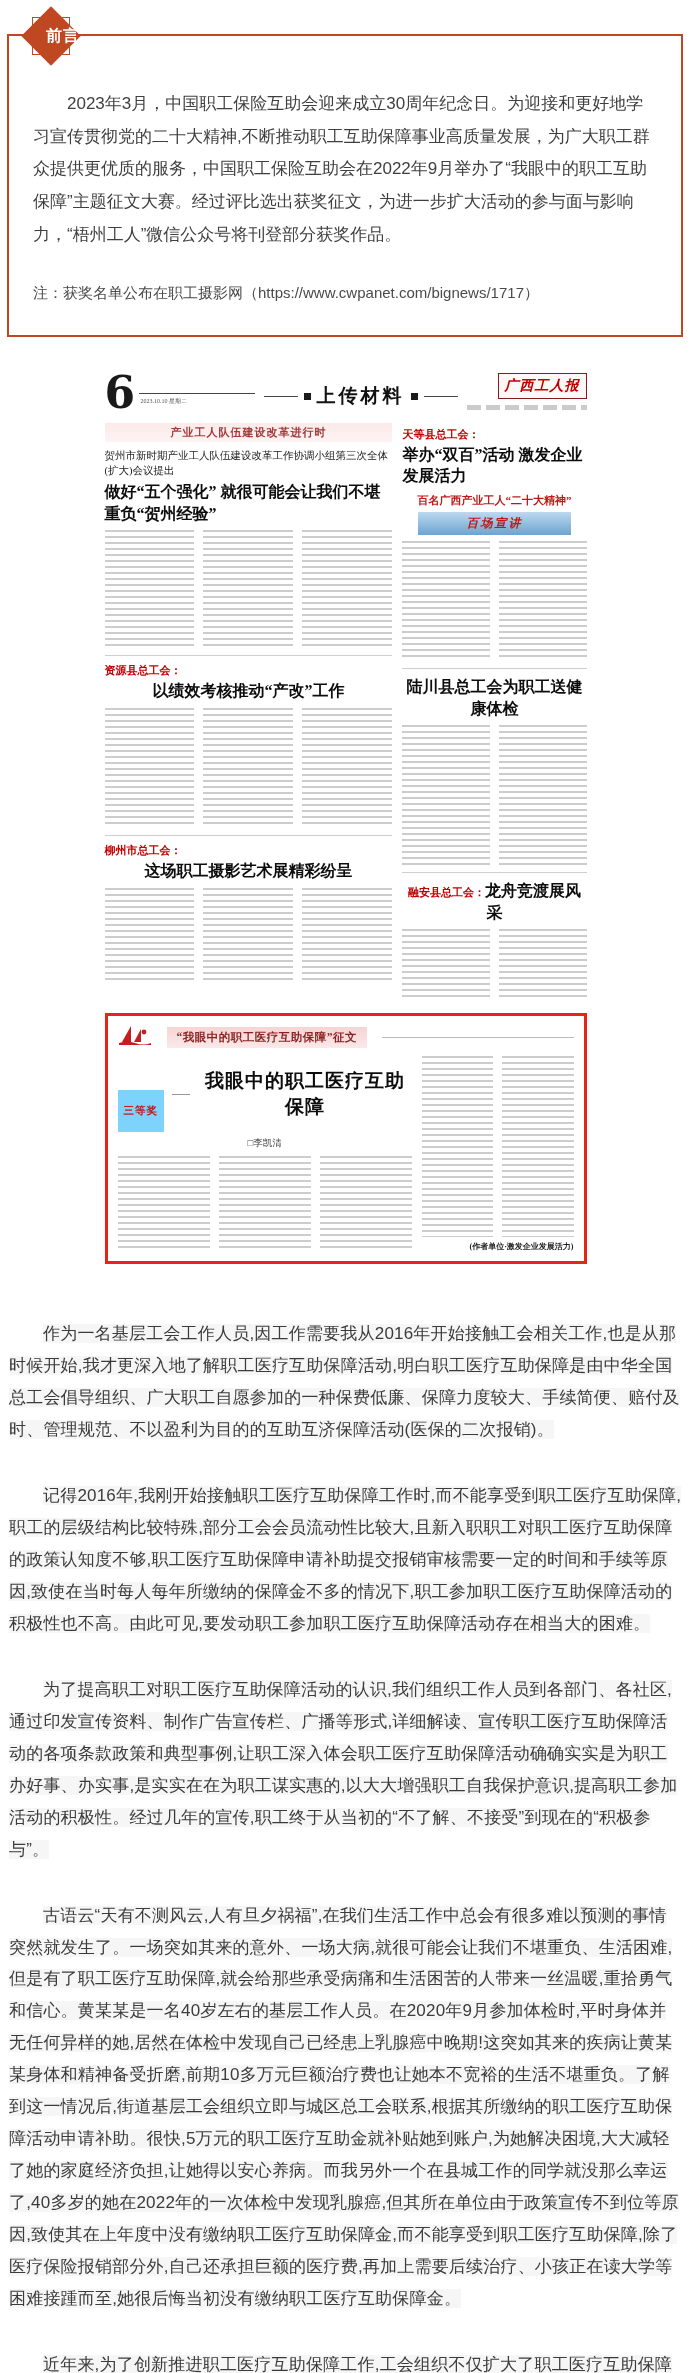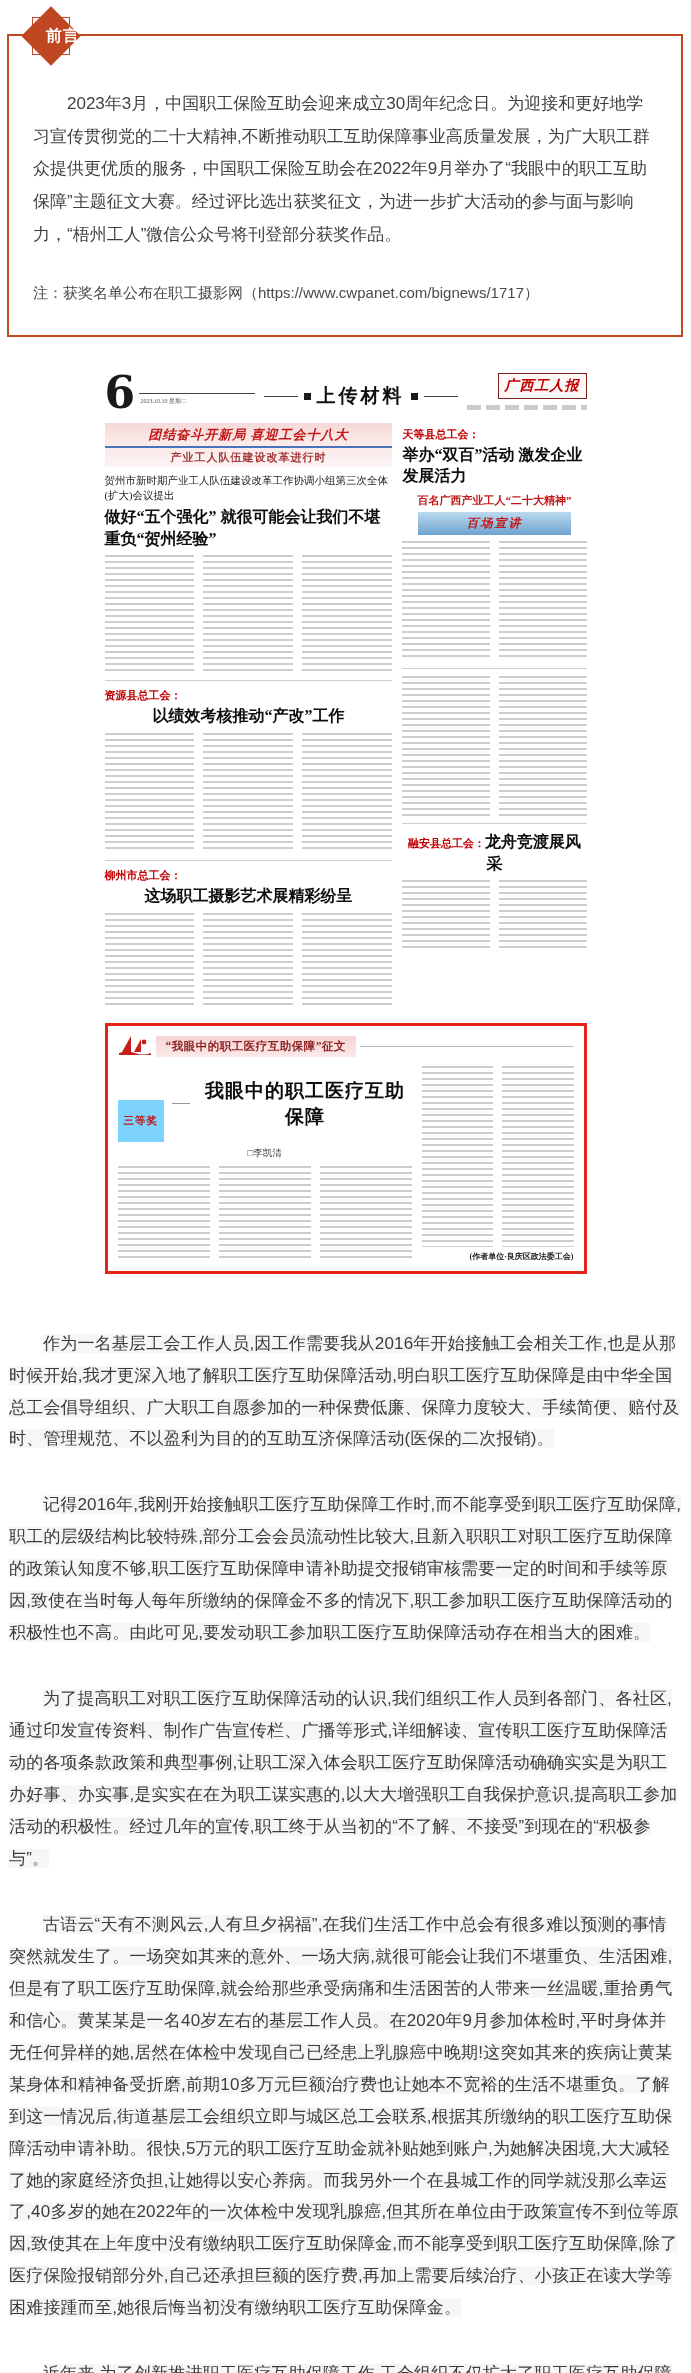--- a/index.html
+++ b/index.html
@@ -104,21 +104,21 @@
     flex:1;
     background-image:repeating-linear-gradient(to bottom,#9a9a9a 0 2px,transparent 2px 6px);
     opacity:.5;
   }
   .np-divider { border-top:1px solid #cfcfcf; margin:7px 0; }
 
   
   .featured {
     border:3px solid #e8231a; margin-top:8px; padding:8px 10px 9px; position:relative; background:#fff;
   }
-  .featured-top { display:flex; align-items:center; gap:4px; margin-bottom:6px; }
+  .featured-top { display:flex; align-items:center; gap:15px; margin-bottom:6px; }
   .featured-logo { flex:0 0 auto; }
   .featured-banner {
     background:linear-gradient(#f6d4d4,#fbe9e9);
     color:#8c1f1f; font-size:11.5px; font-weight:bold; padding:3px 10px; letter-spacing:.5px;
   }
   .featured-topline { flex:1; border-top:1px solid #bbb; }
   .featured-grid { display:flex; gap:10px; }
   .featured-left { width:66%; }
   .featured-right { width:34%; display:flex; flex-direction:column; }
   .featured-headrow { display:flex; align-items:center; gap:8px; }
@@ -175,21 +175,20 @@
     </div>
     <div class="np-masthead-cell">
       <span class="np-masthead">广西工人报</span>
       <div class="np-credits"></div>
     </div>
   </div>
 
   <div class="np-main">
 
     <div class="np-left">
-      <div class="pink-banner">团结奋斗开新局  喜迎工会十八大</div>
       <div class="pink-banner-sub">产业工人队伍建设改革进行时</div>
       <div class="np-kicker">贺州市新时期产业工人队伍建设改革工作协调小组第三次全体(扩大)会议提出</div>
       <div class="np-headline">做好“五个强化”  就很可能会让我们不堪重负“贺州经验”</div>
       <div class="fcols" style="height:118px">
         <div class="fcol"></div>
         <div class="fcol"></div>
         <div class="fcol"></div>
       </div>
       <div class="np-divider"></div>
       <div class="np-kicker-red">资源县总工会：</div>
@@ -212,20 +211,21 @@
     <div class="np-right">
       <div class="np-kicker-red">天等县总工会：</div>
       <div class="np-headline">举办“双百”活动  激发企业发展活力</div>
       <div class="np-subhead-red">百名广西产业工人“二十大精神”</div>
       <div class="blue-banner">百场宣讲</div>
       <div class="fcols" style="height:120px">
         <div class="fcol"></div>
         <div class="fcol"></div>
       </div>
       <div class="np-divider"></div>
+      <div class="np-headline np-headline-center">陆川县总工会为职工送健康体检</div>
       <div class="fcols" style="height:140px">
         <div class="fcol"></div>
         <div class="fcol"></div>
       </div>
       <div class="np-divider"></div>
       <div class="np-headline np-headline-center"><span class="np-kicker-red" style="display:inline">融安县总工会：</span><span>龙舟竞渡展风采</span></div>
       <div class="fcols" style="height:70px">
         <div class="fcol"></div>
         <div class="fcol"></div>
       </div>
@@ -257,21 +257,21 @@
           <div class="fcol"></div>
           <div class="fcol"></div>
           <div class="fcol"></div>
         </div>
       </div>
       <div class="featured-right">
         <div class="featured-rcols">
           <div class="fcol"></div>
           <div class="fcol"></div>
         </div>
-        <div class="featured-endnote">(作者单位·良庆区政法委工会)</div>
+        <div class="featured-endnote">(作者单位·激发企业发展活力)</div>
       </div>
     </div>
   </div>
 </div>
 
 <div class="article">
   <p><span class="hl">作为一名基层工会工作人员,因工作需要我从2016年开始接触工会相关工作,也是从那时候开始,我才更深入地了解职工医疗互助保障活动,明白职工医疗互助保障是由中华全国总工会倡导组织、广大职工自愿参加的一种保费低廉、保障力度较大、手续简便、赔付及时、管理规范、不以盈利为目的的互助互济保障活动(医保的二次报销)。</span></p>
   <p><span class="hl">记得2016年,我刚开始接触职工医疗互助保障工作时,而不能享受到职工医疗互助保障,职工的层级结构比较特殊,部分工会会员流动性比较大,且新入职职工对职工医疗互助保障的政策认知度不够,职工医疗互助保障申请补助提交报销审核需要一定的时间和手续等原因,致使在当时每人每年所缴纳的保障金不多的情况下,职工参加职工医疗互助保障活动的积极性也不高。由此可见,要发动职工参加职工医疗互助保障活动存在相当大的困难。</span></p>
   <p><span class="hl">为了提高职工对职工医疗互助保障活动的认识,我们组织工作人员到各部门、各社区,通过印发宣传资料、制作广告宣传栏、广播等形式,详细解读、宣传职工医疗互助保障活动的各项条款政策和典型事例,让职工深入体会职工医疗互助保障活动确确实实是为职工办好事、办实事,是实实在在为职工谋实惠的,以大大增强职工自我保护意识,提高职工参加活动的积极性。经过几年的宣传,职工终于从当初的“不了解、不接受”到现在的“积极参与”。</span></p>
   <p><span class="hl">古语云“天有不测风云,人有旦夕祸福”,在我们生活工作中总会有很多难以预测的事情突然就发生了。一场突如其来的意外、一场大病,就很可能会让我们不堪重负、生活困难,但是有了职工医疗互助保障,就会给那些承受病痛和生活困苦的人带来一丝温暖,重拾勇气和信心。黄某某是一名40岁左右的基层工作人员。在2020年9月参加体检时,平时身体并无任何异样的她,居然在体检中发现自己已经患上乳腺癌中晚期!这突如其来的疾病让黄某某身体和精神备受折磨,前期10多万元巨额治疗费也让她本不宽裕的生活不堪重负。了解到这一情况后,街道基层工会组织立即与城区总工会联系,根据其所缴纳的职工医疗互助保障活动申请补助。很快,5万元的职工医疗互助金就补贴她到账户,为她解决困境,大大减轻了她的家庭经济负担,让她得以安心养病。而我另外一个在县城工作的同学就没那么幸运了,40多岁的她在2022年的一次体检中发现乳腺癌,但其所在单位由于政策宣传不到位等原因,致使其在上年度中没有缴纳职工医疗互助保障金,而不能享受到职工医疗互助保障,除了医疗保险报销部分外,自己还承担巨额的医疗费,再加上需要后续治疗、小孩正在读大学等困难接踵而至,她很后悔当初没有缴纳职工医疗互助保障金。</span></p>

